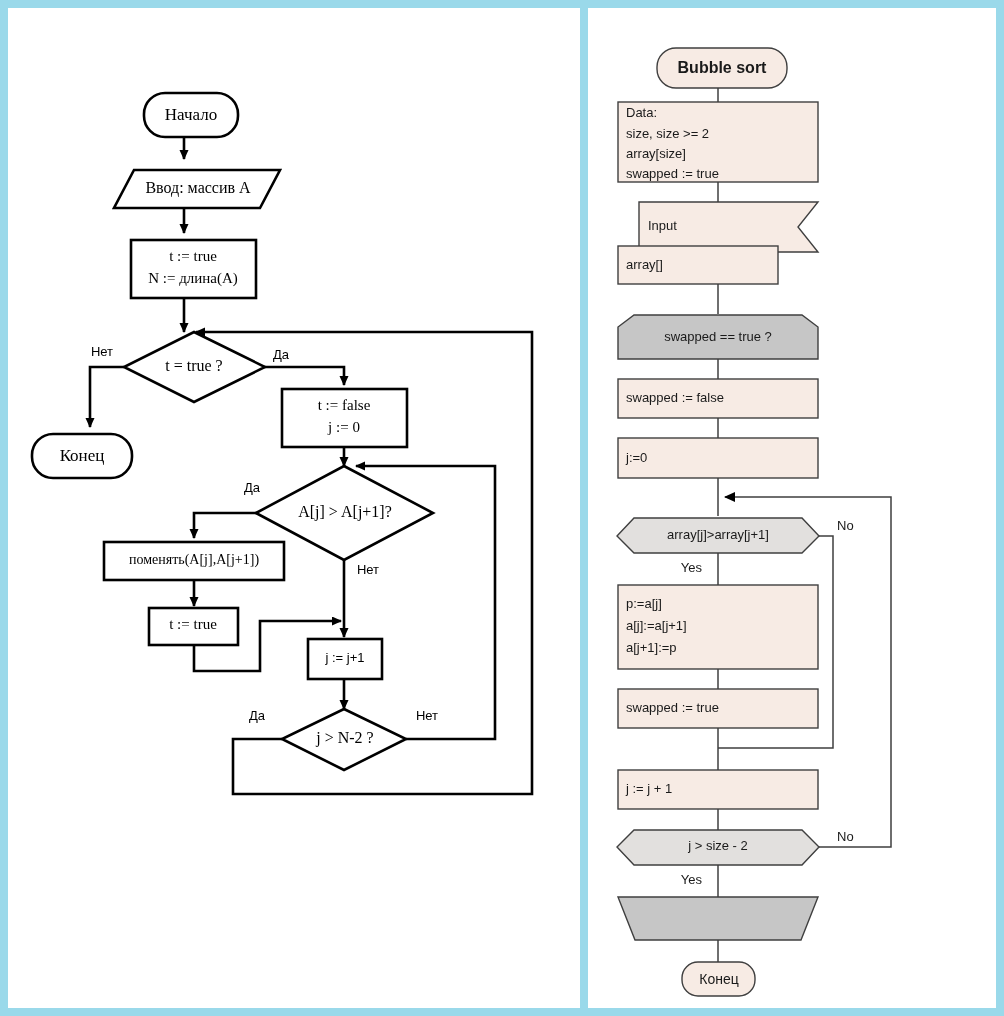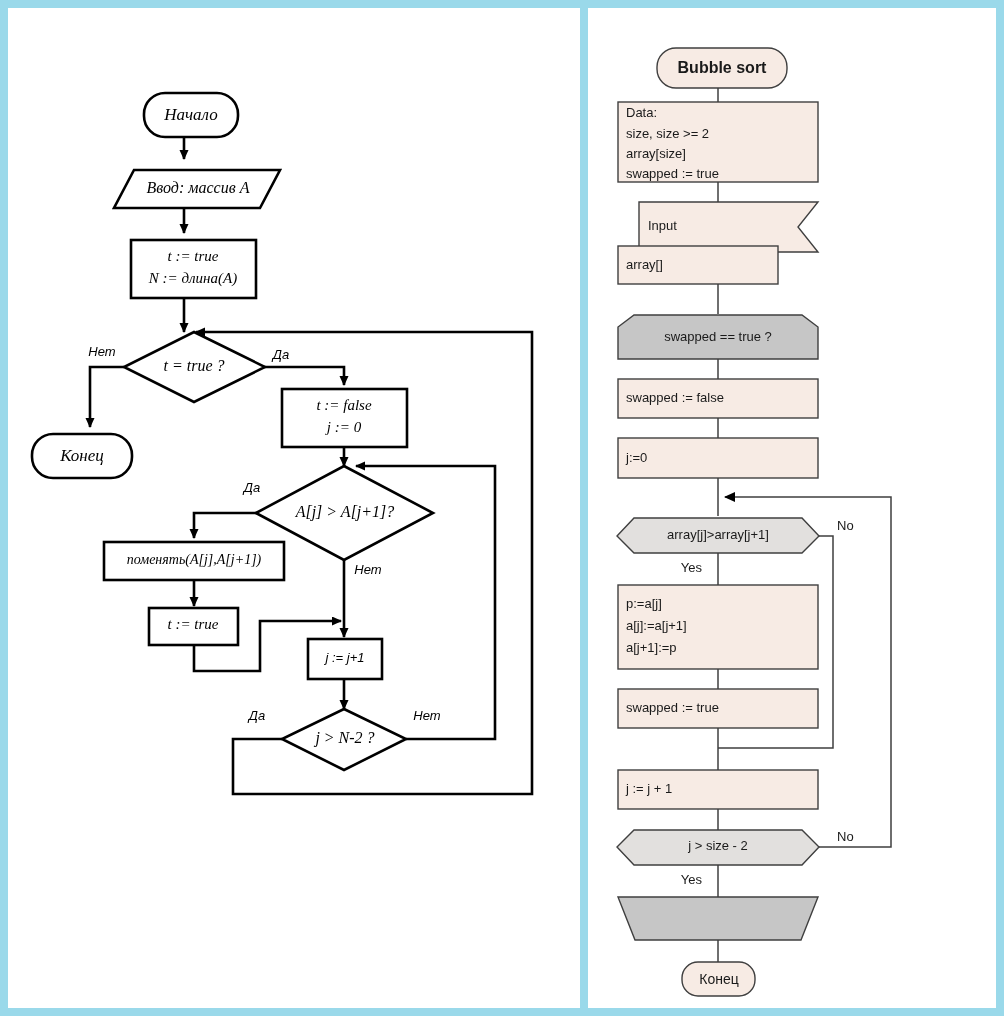--- a/index.html
+++ b/index.html
@@ -7,21 +7,21 @@
   #page{
     position:relative;
     width:1004px;height:1016px;
     box-sizing:border-box;
     background:#ffffff;
     border:8px solid #9ad9ea;
     overflow:hidden;
   }
   #panes{position:absolute;inset:0;display:flex;}
   .pane{position:relative;height:100%;}
-  .pane-left{width:572px;font-style:italic;}
+  .pane-left{width:572px;}
   .divider{width:8px;background:#9ad9ea;flex:0 0 8px;}
   .pane-right{flex:1;margin-top:16px;}
   svg{display:block;}
   .flow-serif{font-family:"Liberation Serif",serif;}
   .flow-sans{font-family:"Liberation Sans",sans-serif;}
   text{dominant-baseline:middle;}
 </style>
 </head>
 <body>
 

